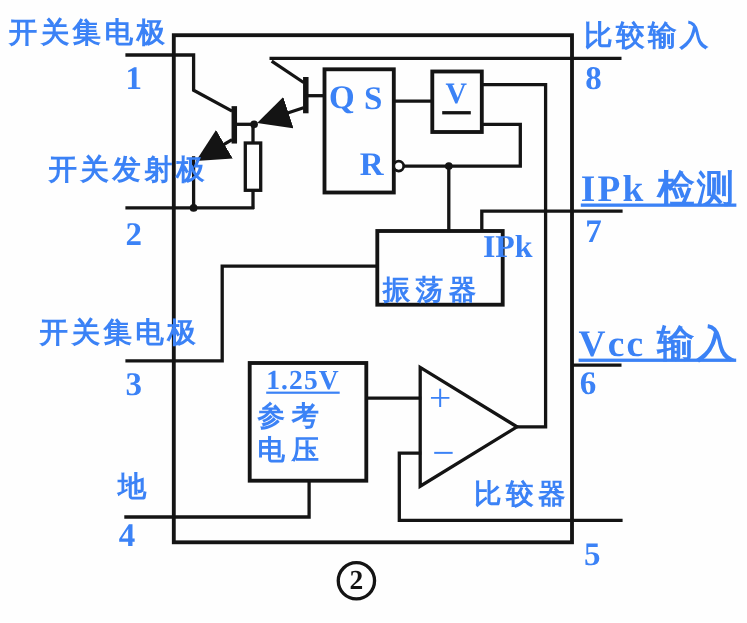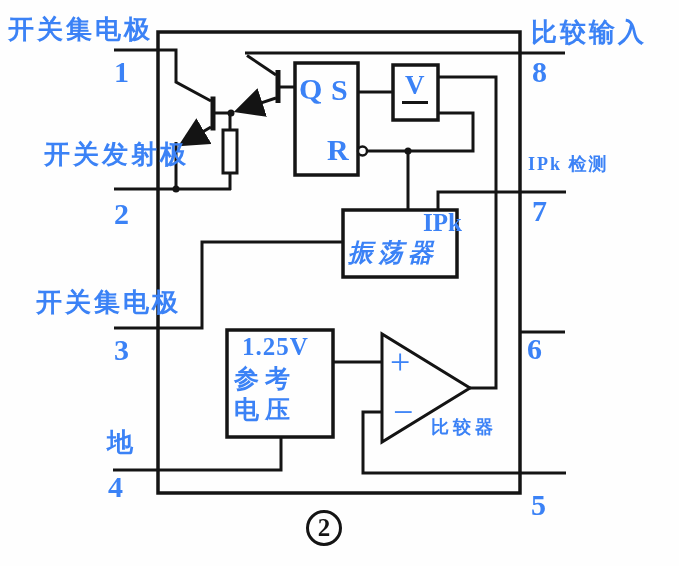--- a/index.html
+++ b/index.html
@@ -9,21 +9,21 @@
     font-family:"Liberation Serif", serif;
     color:#141414;
   }
   #wires { position:absolute; left:0; top:0; }
   .lbl {
     position:absolute; font-weight:bold; white-space:nowrap;
     line-height:1.05; color:#3b82f6;
     font-family:"Liberation Serif", serif;
   }
   .cn  { font-size:26px; letter-spacing:3px; }
-  .cn-sm { font-size:18px; letter-spacing:2px; }
+  .cn-sm { font-size:34px; letter-spacing:2px;text-decoration:underline; }
   .num { font-size:30px; letter-spacing:0; }
   .blk { font-size:30px; }
   .v-underline { border-bottom:3px solid #141414; padding:0 3px 1px 3px; }
   .sign { font-size:36px; font-weight:normal; line-height:1; }
   .fig-circle {
     position:absolute; left:306px; top:510px; width:30px; height:30px;
     border:3px solid #141414; border-radius:50%;
     display:flex; align-items:center; justify-content:center;
     font-size:25px; font-weight:bold;
   }
@@ -104,39 +104,40 @@
   <div class="lbl num" style="left:114px; top:198px;">2</div>
   <div class="lbl cn" style="left:36px;  top:289px;">开关集电极</div>
   <div class="lbl num" style="left:114px; top:334px;">3</div>
   <div class="lbl cn" style="left:107px; top:429px;">地</div>
   <div class="lbl num" style="left:108px; top:471px;">4</div>
 
   <div class="lbl cn" style="left:531px; top:19px;">比较输入</div>
   <div class="lbl num" style="left:532px; top:56px;">8</div>
   <div class="lbl cn-sm" style="left:528px; top:155px;">IPk 检测</div>
   <div class="lbl num" style="left:532px; top:195px;">7</div>
+  <div class="lbl cn-sm" style="left:526px; top:296px;">Vcc 输入</div>
   <div class="lbl num" style="left:527px; top:333px;">6</div>
   <div class="lbl num" style="left:531px; top:489px;">5</div>
 
   <div class="lbl blk" style="left:299px; top:73px;">Q</div>
   <div class="lbl blk" style="left:331px; top:74px;">S</div>
   <div class="lbl blk" style="left:327px; top:134px;">R</div>
 
   <div class="lbl" style="left:402px; top:71px; font-size:27px;">
     <span class="v-underline">V</span>
   </div>
 
-  <div class="lbl" style="left:423px; top:210px; font-size:25px;">IPk</div>
-  <div class="lbl" style="left:348px; top:240px; font-size:25px; letter-spacing:5px;font-style:italic;">振荡器</div>
+  <div class="lbl" style="left:439px; top:210px; font-size:29px;">IPk</div>
+  <div class="lbl" style="left:348px; top:252px; font-size:25px; letter-spacing:5px;">振荡器</div>
 
-  <div class="lbl" style="left:242px; top:334px; font-size:25px; letter-spacing:1px;">1.25V</div>
+  <div class="lbl" style="left:242px; top:334px; font-size:25px; letter-spacing:1px;text-decoration:underline;">1.25V</div>
   <div class="lbl" style="left:234px; top:397px; font-size:25px; letter-spacing:6px;">电压</div>
   <div class="lbl" style="left:234px; top:366px; font-size:25px; letter-spacing:6px;">参考</div>
 
   <div class="lbl sign" style="left:390px; top:344px;">+</div>
   <div class="lbl sign" style="left:393px; top:394px;">−</div>
-  <div class="lbl" style="left:431px; top:418px; font-size:18px; letter-spacing:4px;">比较器</div>
+  <div class="lbl" style="left:431px; top:437px; font-size:25px; letter-spacing:4px;">比较器</div>
 
   <div class="fig-circle">
     <span>2</span>
   </div>
 
 </div>
 
 </body></html>

